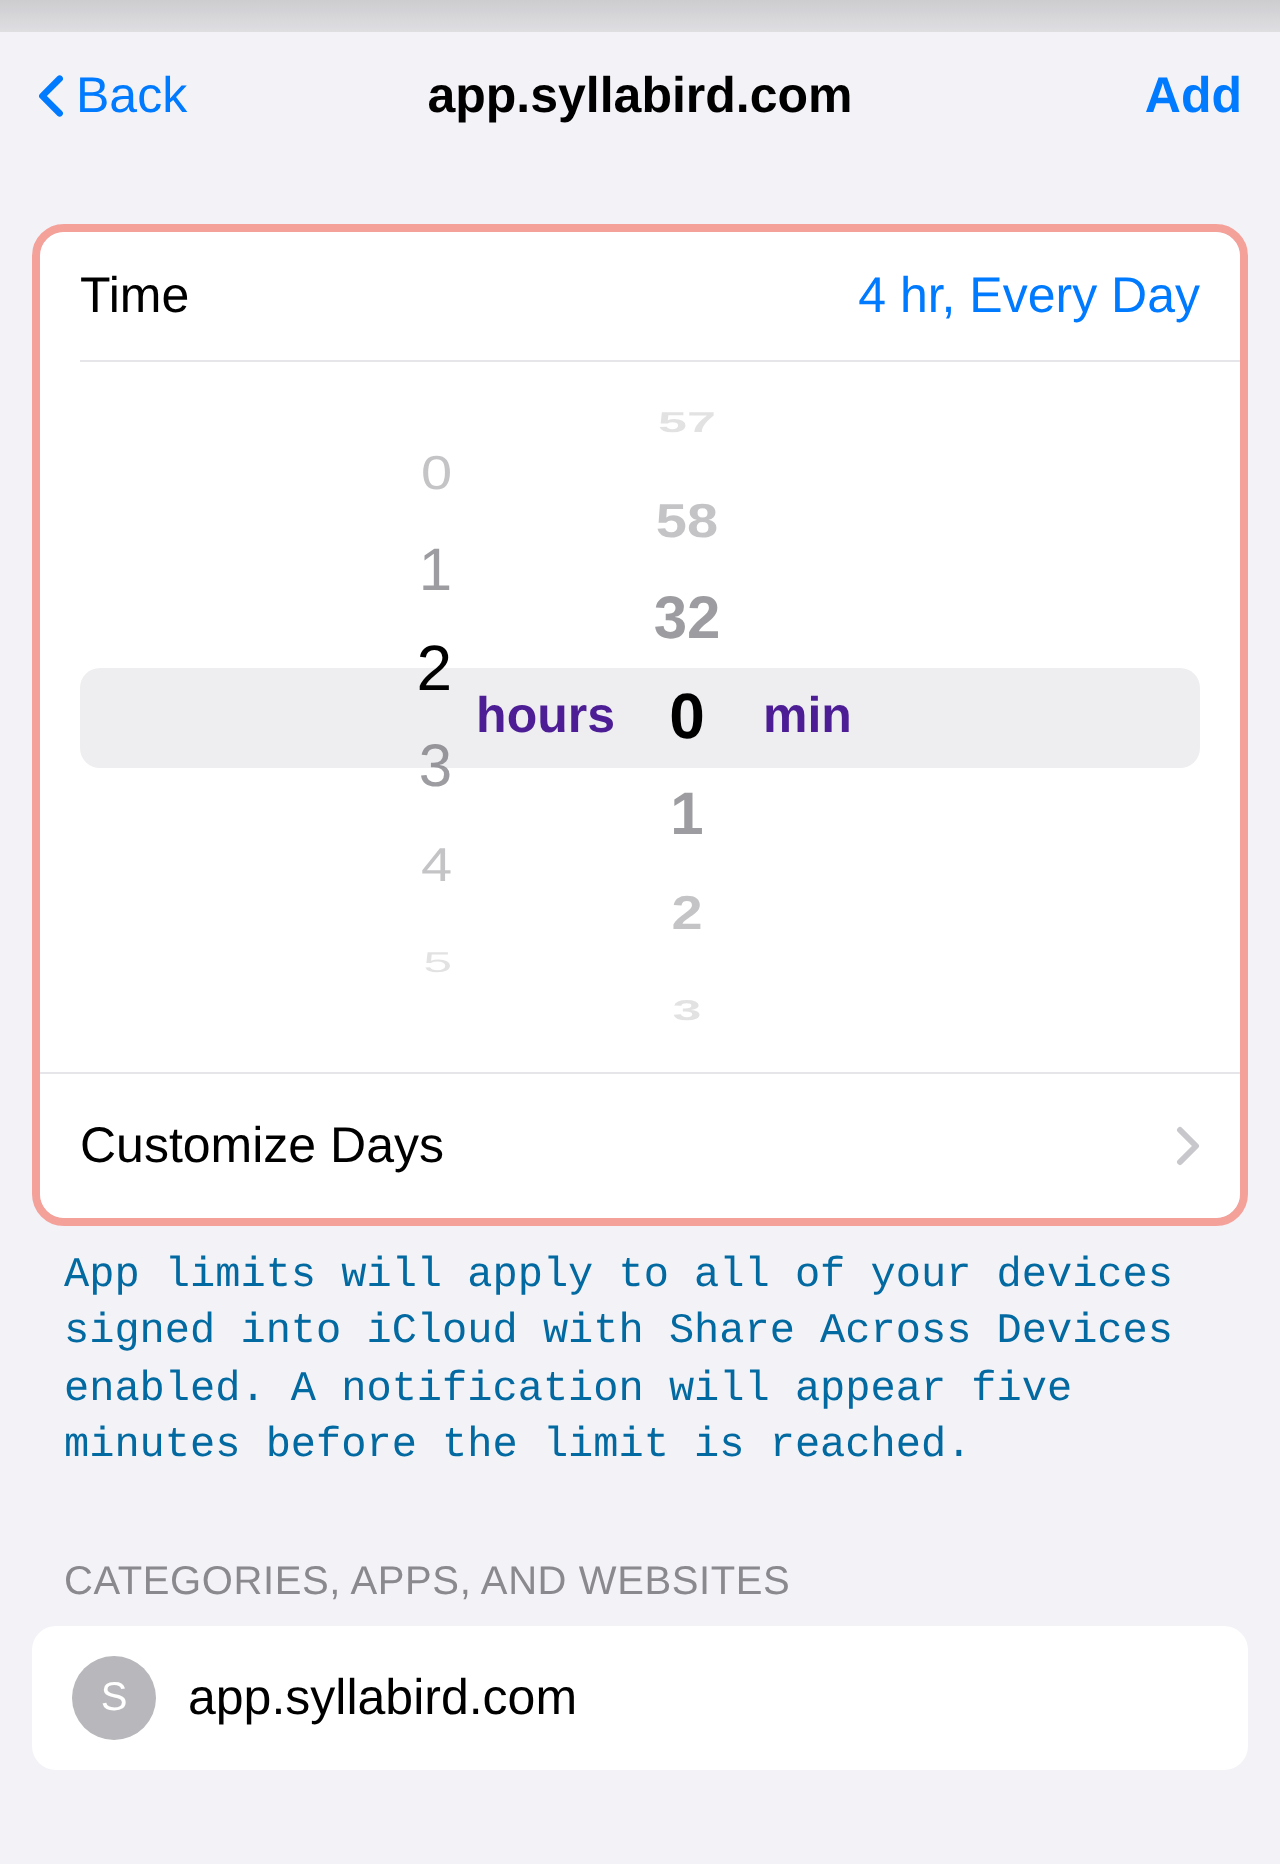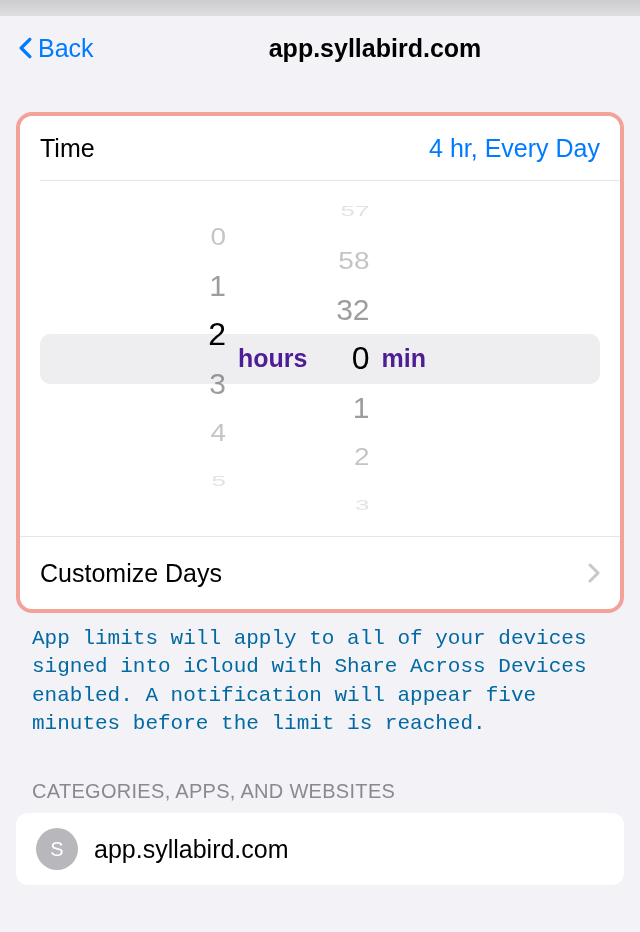--- a/index.html
+++ b/index.html
@@ -142,22 +142,23 @@
       flex-direction: column;
       justify-content: center;
       width: 60px;
       position: relative;
     }
     .picker-values.hours {
       align-items: flex-end;
       padding-right: 8px;
     }
     .picker-values.minutes {
-      align-items: flex-end;
+      align-items: center;
       padding-right: 8px;
+      font-weight: bold;
     }
     .picker-item {
       font-size: 32px;
       height: 49px;
       line-height: 49px;
       text-align: center;
     }
     .selected {
       color: #000;
     }
@@ -235,20 +236,23 @@
 
   <div class="nav">
     <div class="nav-left">
       <svg class="chevron-left" viewBox="0 0 12 20" fill="none">
         <path d="M10 2 L2 10 L10 18" stroke="#007aff" stroke-width="3" stroke-linecap="round" stroke-linejoin="round"></path>
       </svg>
       <span class="nav-link">Back</span>
     </div>
     <div class="nav-center">
       <span class="nav-title">app.syllabird.com</span>
+    </div>
+    <div class="nav-right">
+      <span class="nav-link bold">Add</span>
     </div>
   </div>
 
   <div class="content">
     <div class="highlight-card">
       <div class="card">
         <div class="row">
           <span class="row-label">Time</span>
           <span class="row-value">4 hr, Every Day</span>
         </div>

